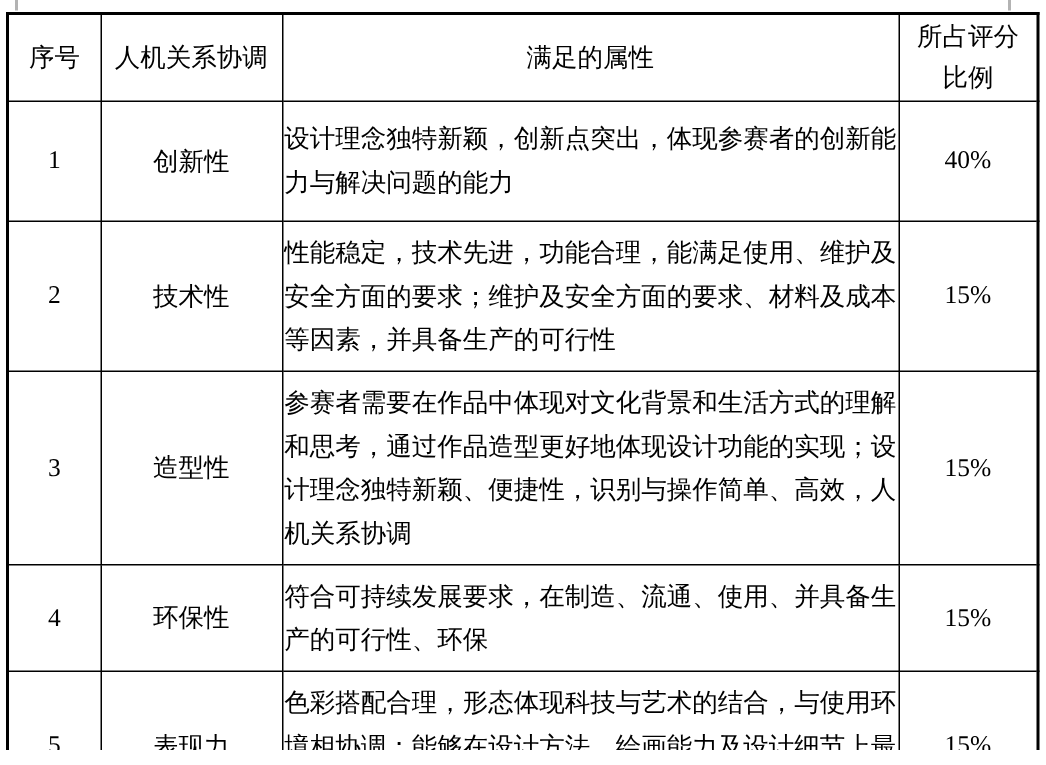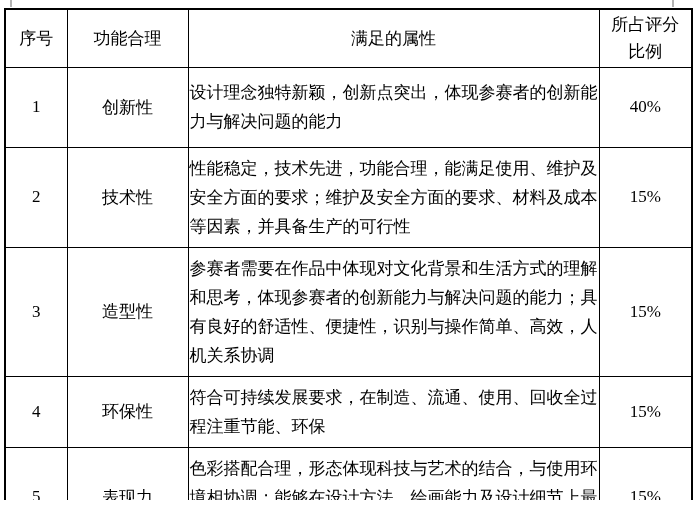--- a/index.html
+++ b/index.html
@@ -71,21 +71,21 @@
   <table class="criteria-table">
     <colgroup>
       <col style="width:62px">
       <col style="width:121px">
       <col style="width:411px">
       <col style="width:93px">
     </colgroup>
     <thead>
       <tr class="h-head">
         <th class="c-center">序号</th>
-        <th class="c-center">功能合理</th>
+        <th class="c-center">人机关系协调</th>
         <th class="c-center">满足的属性</th>
         <th class="c-center c-wrap">所占评分
 比例</th>
       </tr>
     </thead>
     <tbody>
       <tr class="h-r0">
         <td class="c-center">1</td>
         <td class="c-center">创新性</td>
         <td class="c-criteria">设计理念独特新颖，创新点突出，体现参赛者的创新能力与解决问题的能力</td>
@@ -93,27 +93,27 @@
       </tr>
       <tr class="h-r1">
         <td class="c-center">2</td>
         <td class="c-center">技术性</td>
         <td class="c-criteria">性能稳定，技术先进，功能合理，能满足使用、维护及安全方面的要求；维护及安全方面的要求、材料及成本等因素，并具备生产的可行性</td>
         <td class="c-center">15%</td>
       </tr>
       <tr class="h-r2">
         <td class="c-center">3</td>
         <td class="c-center">造型性</td>
-        <td class="c-criteria">参赛者需要在作品中体现对文化背景和生活方式的理解和思考，体现参赛者的创新能力与解决问题的能力；具有良好的舒适性、便捷性，识别与操作简单、高效，人机关系协调</td>
+        <td class="c-criteria">参赛者需要在作品中体现对文化背景和生活方式的理解和思考，通过作品造型更好地体现设计功能的实现；设计理念独特新颖、便捷性，识别与操作简单、高效，人机关系协调</td>
         <td class="c-center">15%</td>
       </tr>
       <tr class="h-r3">
         <td class="c-center">4</td>
         <td class="c-center">环保性</td>
-        <td class="c-criteria">符合可持续发展要求，在制造、流通、使用、回收全过程注重节能、环保</td>
+        <td class="c-criteria">符合可持续发展要求，在制造、流通、使用、并具备生产的可行性、环保</td>
         <td class="c-center">15%</td>
       </tr>
       <tr class="h-r4">
         <td class="c-center">5</td>
         <td class="c-center">表现力</td>
         <td class="c-criteria">色彩搭配合理，形态体现科技与艺术的结合，与使用环境相协调；能够在设计方法、绘画能力及设计细节上最大程度地表现参赛者的设计意图</td>
         <td class="c-center">15%</td>
       </tr>
     </tbody>
   </table>

